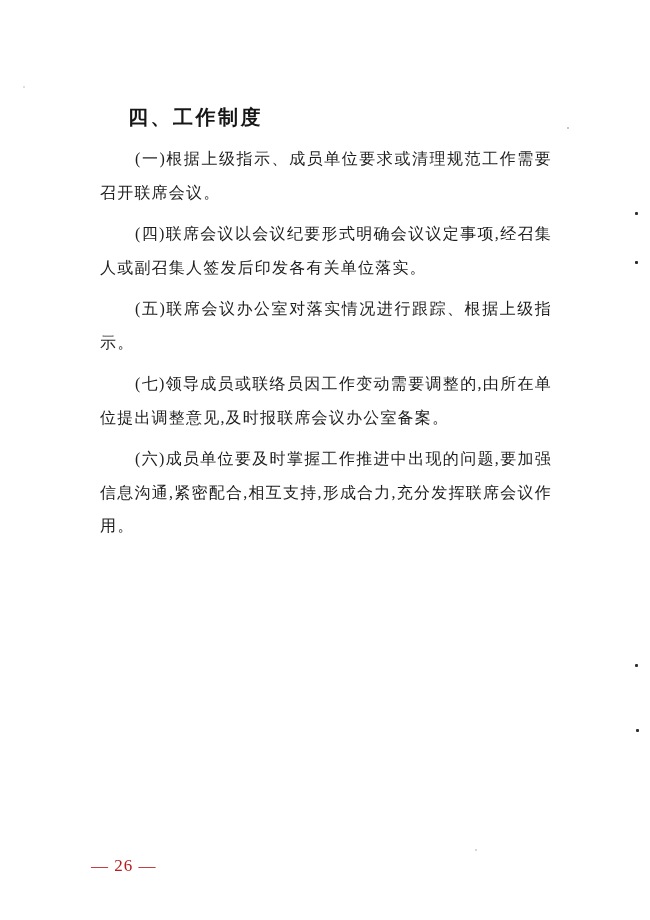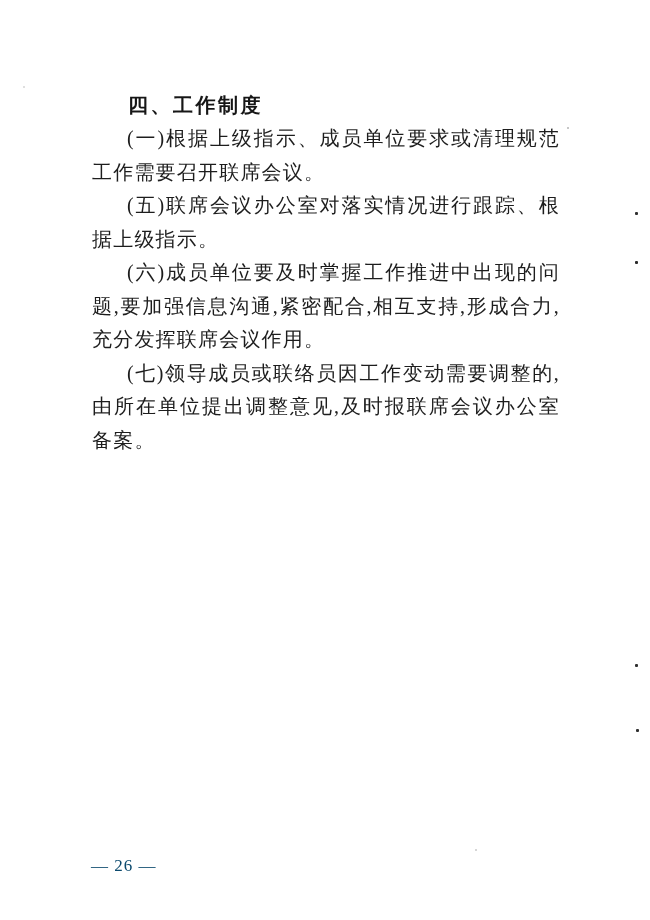--- a/index.html
+++ b/index.html
@@ -12,51 +12,51 @@
     width: 650px;
     height: 920px;
     background: #ffffff;
     overflow: hidden;
     font-family: "Liberation Serif", "DejaVu Serif", serif;
     color: #1a1a1a;
   }
   .content {
     position: absolute;
     left: 92px;
-    top: 88px;
+    top: 100px;
     width: 468px;
   }
   .heading {
     margin: 0;
     font-family: "Liberation Sans", "DejaVu Sans", sans-serif;
     font-weight: bold;
     font-size: 20px;
     line-height: 34px;
     letter-spacing: 2.5px;
     text-indent: 36px;
     color: #161616;
   }
   .para {
-    margin: 0;
-    font-size: 20px;
+    margin: 8px;
+    font-size: 16px;
     line-height: 33.5px;
     letter-spacing: 1.2px;
     text-indent: 35px;
     text-align: justify;
     text-justify: inter-character;
     color: #1d1d1d;
   }
   .page-number {
     position: absolute;
     left: 91px;
     top: 856px;
     font-size: 17px;
     line-height: 20px;
     letter-spacing: 1px;
-    color: #0c4a6e;
+    color: #b91c1c;
     white-space: nowrap;
   }
   .speck {
     position: absolute;
     width: 3px;
     height: 3px;
     border-radius: 1px;
     background: #303030;
   }
   .speck.s1 { left: 635px; top: 212px; }
@@ -70,23 +70,24 @@
 </style>
 </head>
 <body>
 
 <div class="page">
 
   <div class="content">
     <h2 class="heading">四、工作制度</h2>
 
     <p class="para">(一)根据上级指示、成员单位要求或清理规范工作需要召开联席会议。</p>
+    <p class="para">(四)联席会议以会议纪要形式明确会议议定事项,经召集人或副召集人签发后印发各有关单位落实。</p>
     <p class="para">(五)联席会议办公室对落实情况进行跟踪、根据上级指示。</p>
+    <p class="para">(七)领导成员或联络员因工作变动需要调整的,由所在单位提出调整意见,及时报联席会议办公室备案。</p>
     <p class="para">(六)成员单位要及时掌握工作推进中出现的问题,要加强信息沟通,紧密配合,相互支持,形成合力,充分发挥联席会议作用。</p>
-    <p class="para">(七)领导成员或联络员因工作变动需要调整的,由所在单位提出调整意见,及时报联席会议办公室备案。</p>
   </div>
 
   <div class="page-number">— 26 —</div>
 
   <div class="speck s1"></div>
   <div class="speck s2"></div>
   <div class="speck s3"></div>
   <div class="speck s4"></div>
   <div class="speck faint s5"></div>
   <div class="speck faint s6"></div>

